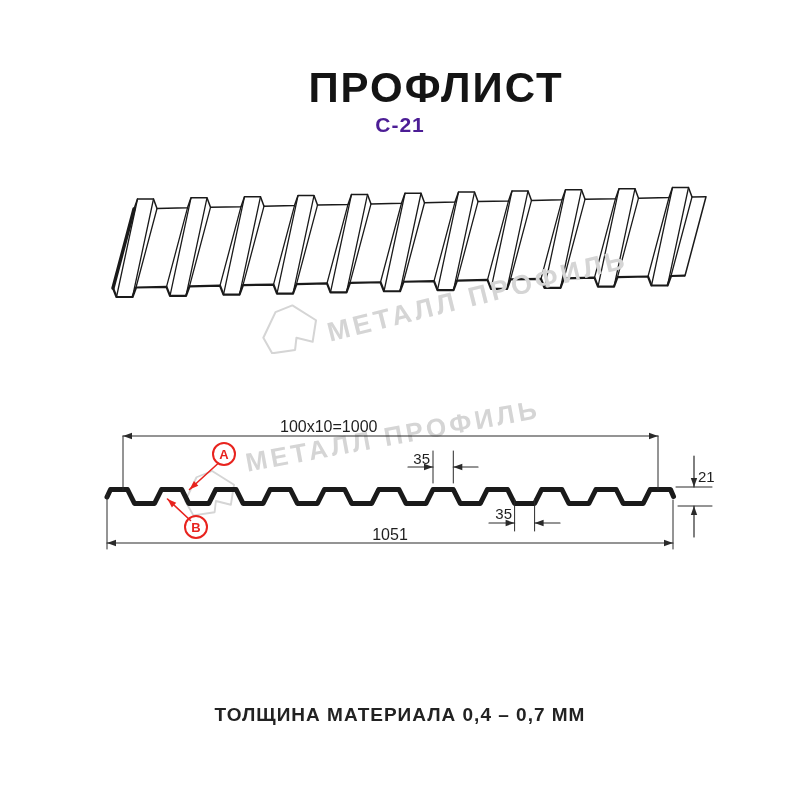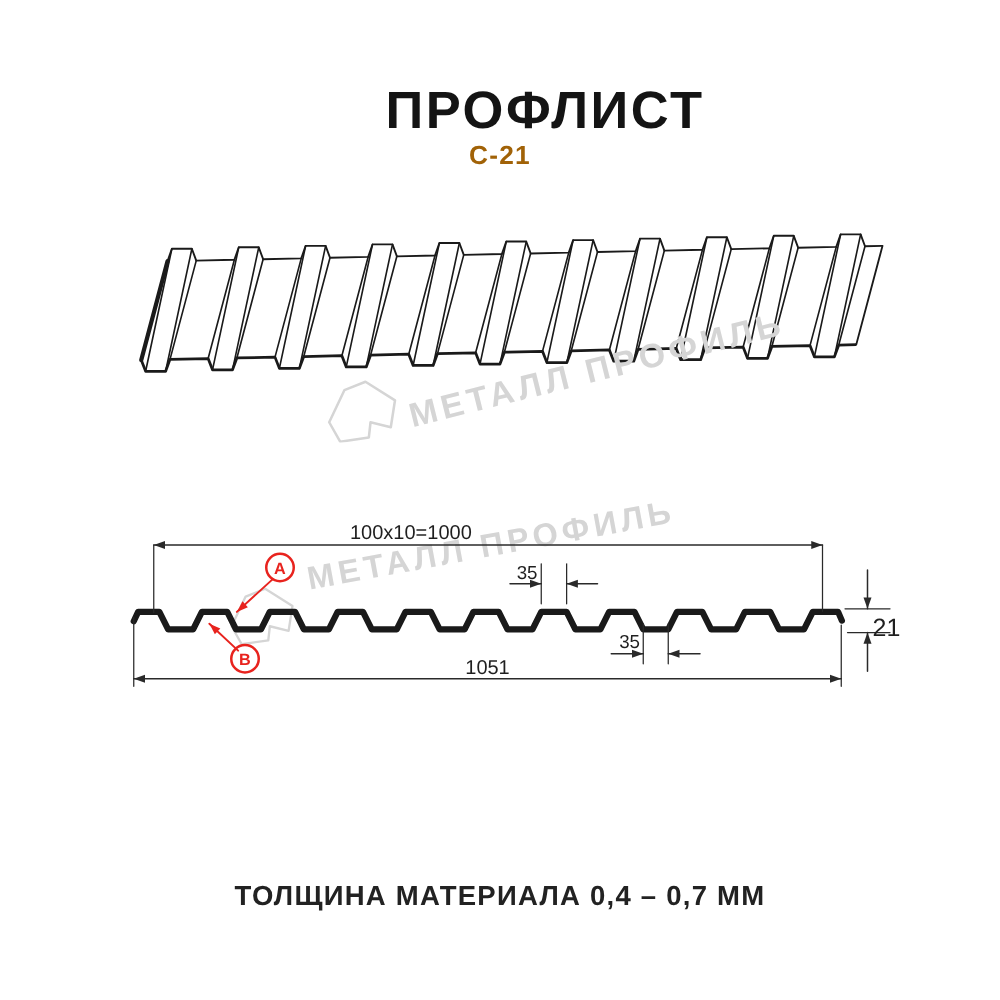--- a/index.html
+++ b/index.html
@@ -7,41 +7,41 @@
     width:800px;height:800px;position:relative;overflow:hidden;
     background:#ffffff;font-family:"Liberation Sans","DejaVu Sans",sans-serif;
   }
   .abs{position:absolute;}
   #page-title{
     left:0;top:64px;width:800px;text-align:center;
     font-size:42px;font-weight:800;letter-spacing:2px;color:#141414;padding-left:36px;
   }
   #profile-code{
     left:0;top:113px;width:800px;text-align:center;
-    font-size:21px;font-weight:700;letter-spacing:1px;color:#a16207;
+    font-size:21px;font-weight:700;letter-spacing:1px;color:#4c1d95;
   }
   #material-note{
     left:0;top:704px;width:800px;text-align:center;
-    font-size:22px;font-weight:600;letter-spacing:1px;color:#222222;
+    font-size:19px;font-weight:600;letter-spacing:1px;color:#222222;
   }
   svg.layer{position:absolute;left:0;top:0;}
   .wm-text{
     position:absolute;white-space:nowrap;font-weight:700;
     color:#d5d5d5;letter-spacing:3.5px;transform-origin:0 50%;
   }
   #wm-text-1{left:328px;top:318px;font-size:27px;transform:rotate(-14deg);}
   #wm-text-2{left:246px;top:448px;font-size:26px;transform:rotate(-10.5deg);}
   .dim-label{
     position:absolute;font-size:16px;color:#1f1f1f;line-height:1;
   }
   #dim-1000{left:280px;top:419px;width:220px;}
   #dim-1051{left:330px;top:527px;width:120px;text-align:center;}
   #dim-35-top{left:386px;top:451px;width:44px;text-align:right;font-size:15px;}
   #dim-35-bottom{left:468px;top:506px;width:44px;text-align:right;font-size:15px;}
-  #dim-21{left:698px;top:469px;font-size:20px;margin-top:24px;}
+  #dim-21{left:698px;top:469px;font-size:15px;}
   .marker-circle{
     position:absolute;width:20px;height:20px;border:2.5px solid #e8231e;
     border-radius:50%;color:#e8231e;font-size:13px;font-weight:700;
     display:flex;align-items:center;justify-content:center;background:transparent;
   }
   #marker-a{left:212px;top:442px;}
   #marker-b{left:184px;top:515px;}
 </style>
 </head>
 <body>

